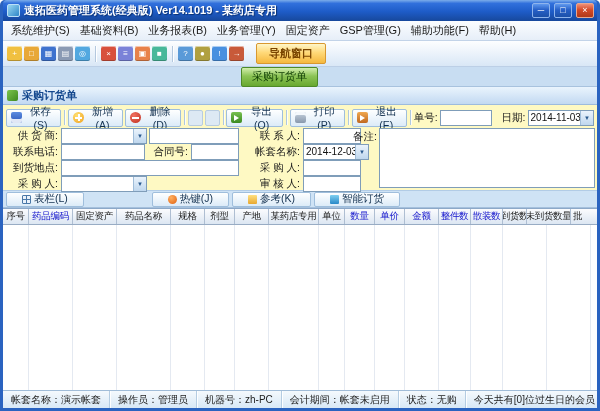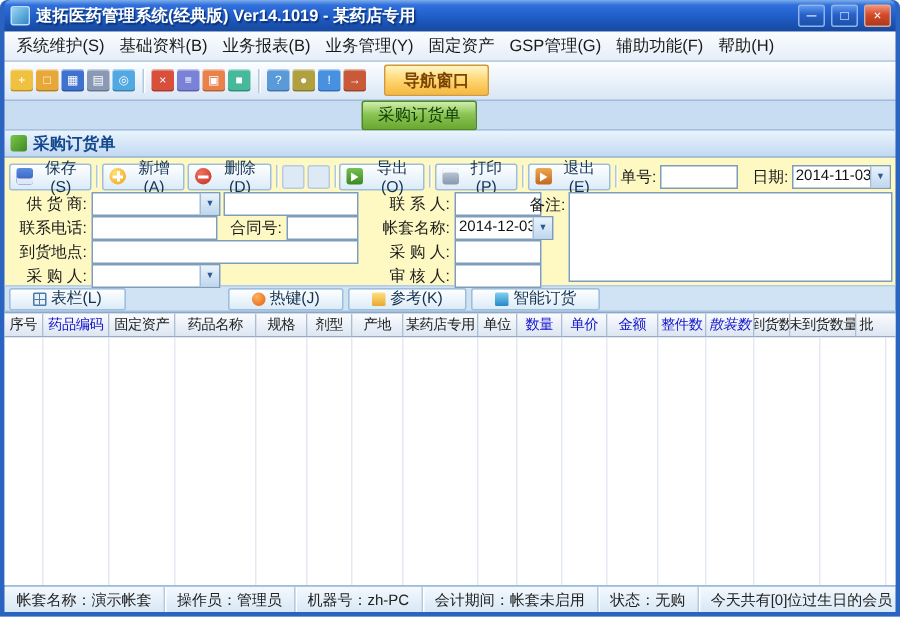--- a/index.html
+++ b/index.html
@@ -336,21 +336,21 @@
         <div class="th" style="width: 54px; color: rgb(34, 34, 34);">药品名称</div>
         <div class="th" style="width: 34px; color: rgb(34, 34, 34);">规格</div>
         <div class="th" style="width: 30px; color: rgb(34, 34, 34);">剂型</div>
         <div class="th" style="width: 34px; color: rgb(34, 34, 34);">产地</div>
         <div class="th" style="width: 50px; color: rgb(34, 34, 34);">某药店专用</div>
         <div class="th" style="width: 26px; color: rgb(34, 34, 34);">单位</div>
         <div class="th" style="width: 30px; color: rgb(20, 20, 204);">数量</div>
         <div class="th" style="width: 30px; color: rgb(20, 20, 204);">单价</div>
         <div class="th" style="width: 34px; color: rgb(20, 20, 204);">金额</div>
         <div class="th" style="width: 32px; color: rgb(20, 20, 204);">整件数</div>
-        <div class="th" style="width: 32px; color: rgb(20, 20, 204); font-style: italic;">散装数</div>
+        <div class="th" style="width: 32px; color: rgb(20, 20, 204);">散装数</div>
         <div class="th" style="width: 24px; color: rgb(34, 34, 34);">已到货数量</div>
         <div class="th" style="width: 44px; color: rgb(34, 34, 34);">未到货数量</div>
         <div class="th" style="width: 40px; color: rgb(34, 34, 34);">批</div>
       </div>
     <div class="tbody">
         <div class="body-col" style="width: 26px;"></div>
         <div class="body-col" style="width: 44px;"></div>
         <div class="body-col" style="width: 44px;"></div>
         <div class="body-col" style="width: 54px;"></div>
         <div class="body-col" style="width: 34px;"></div>

